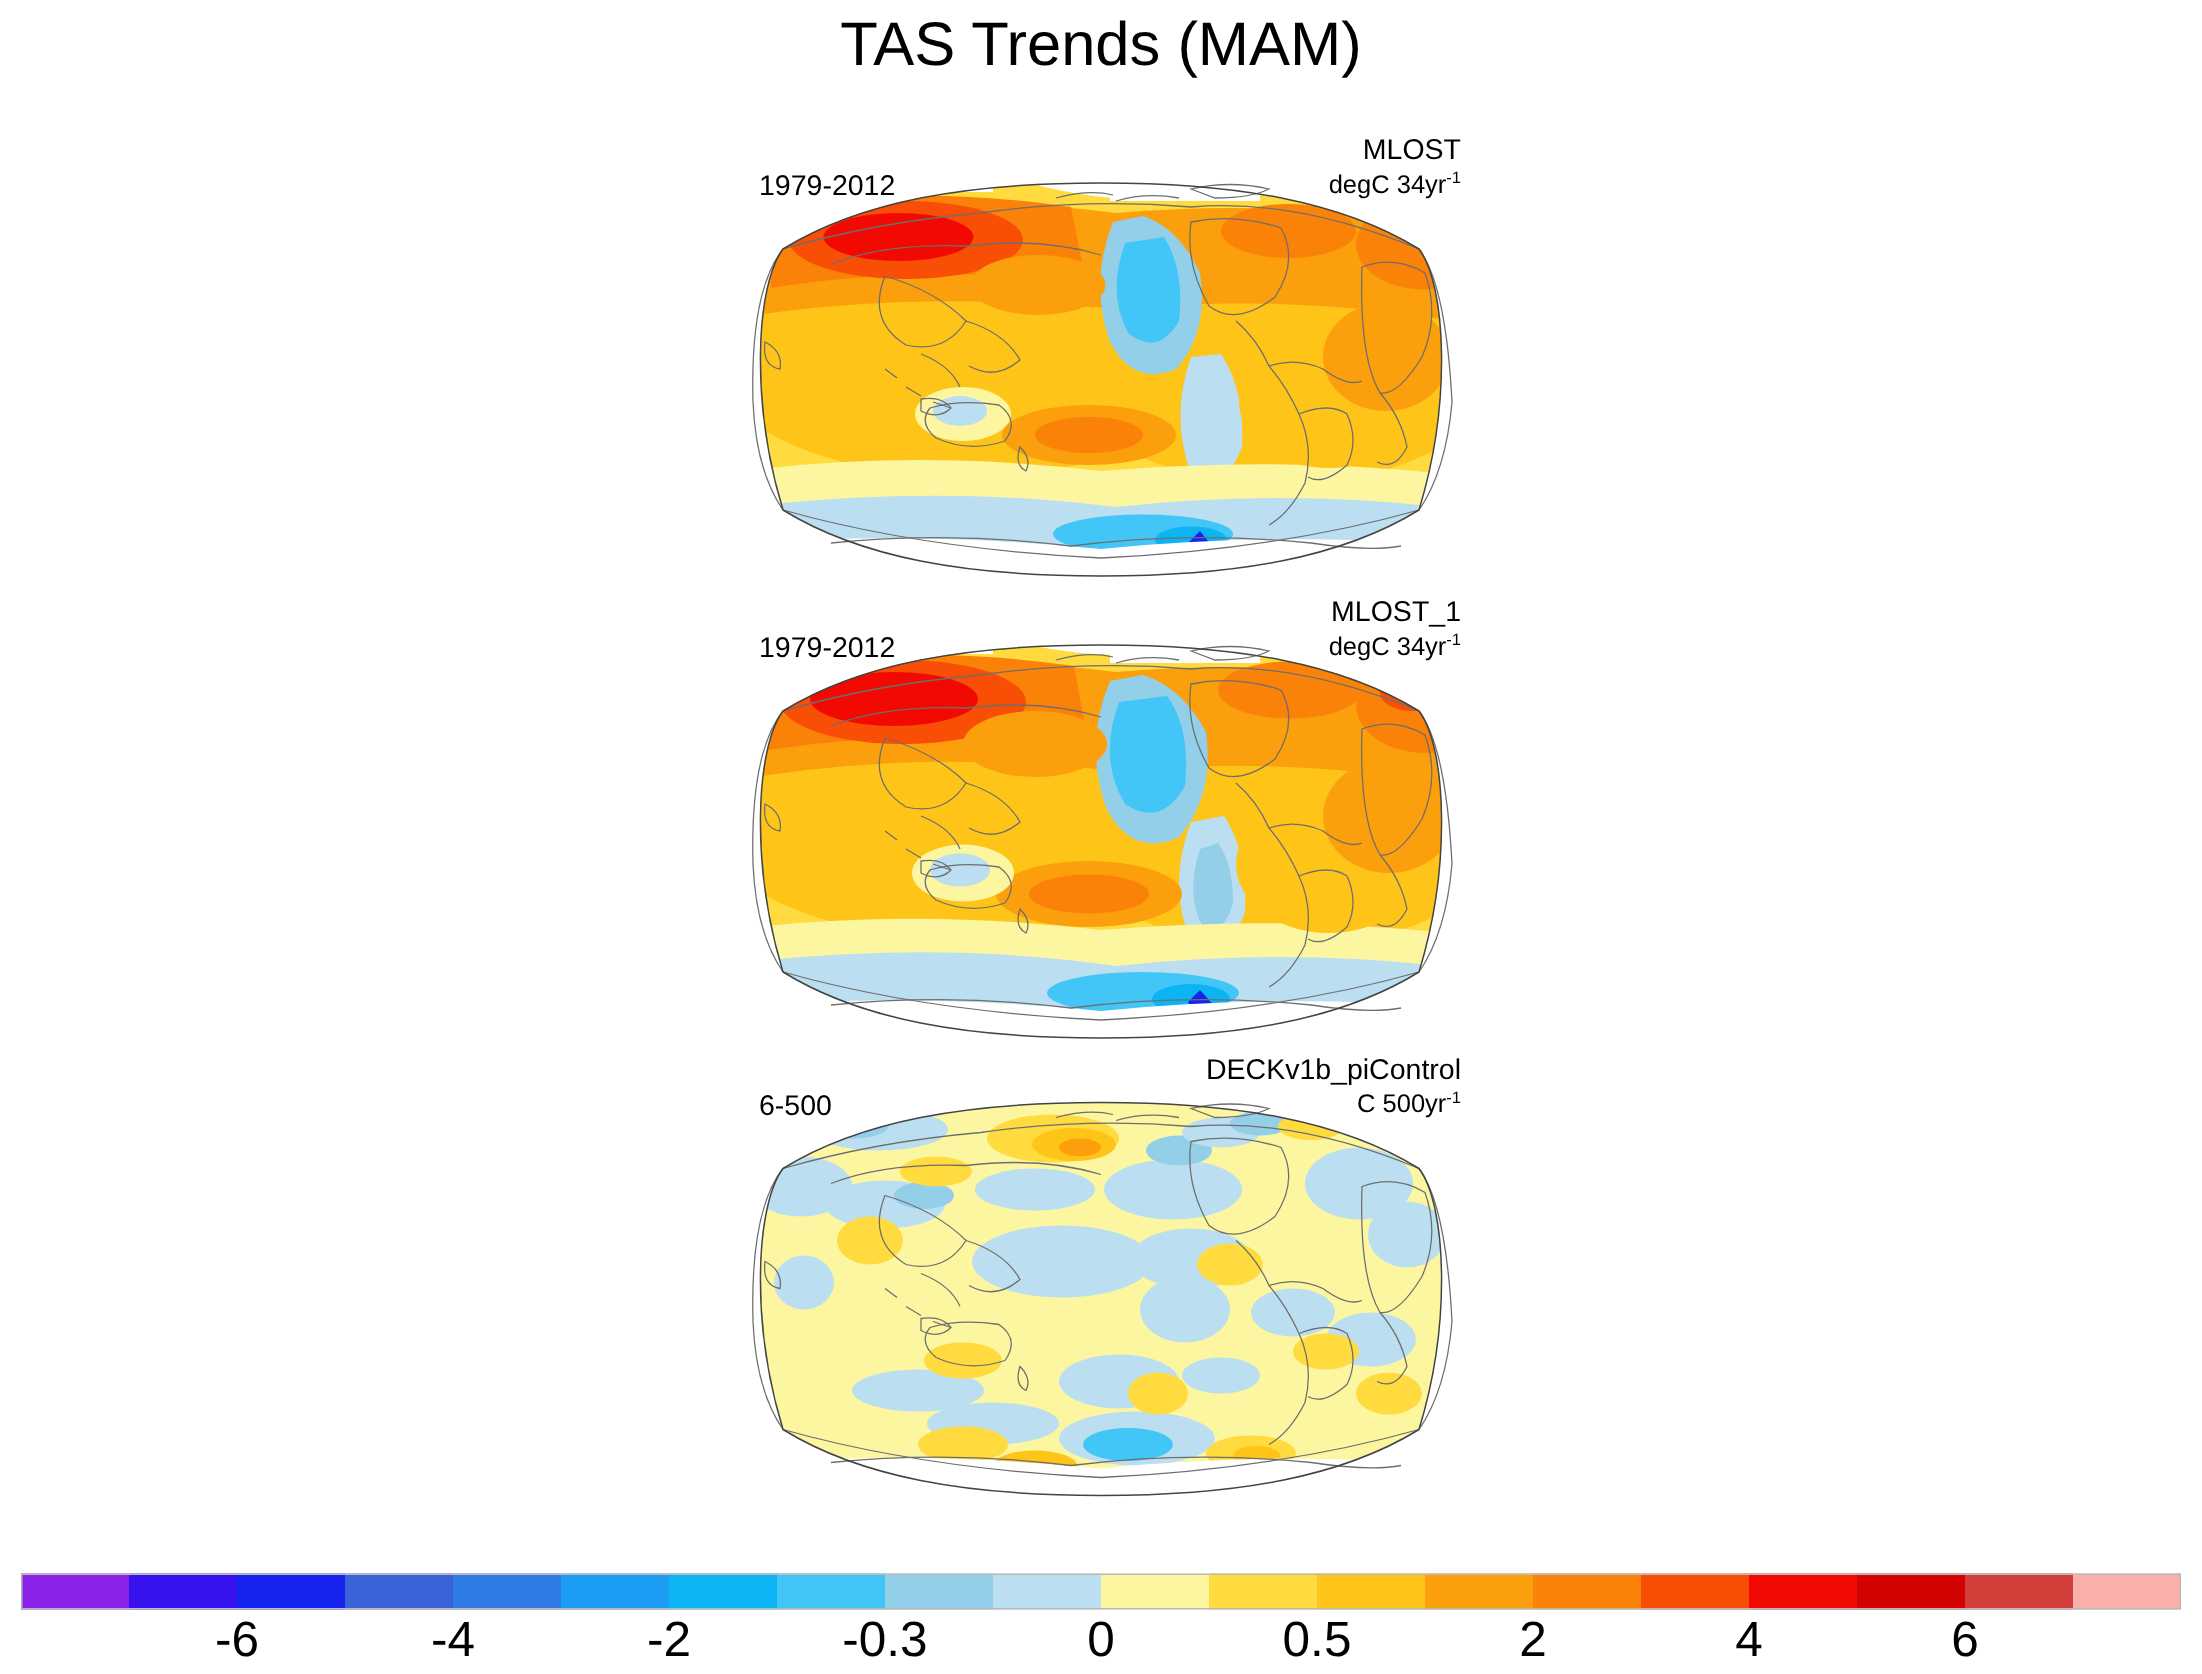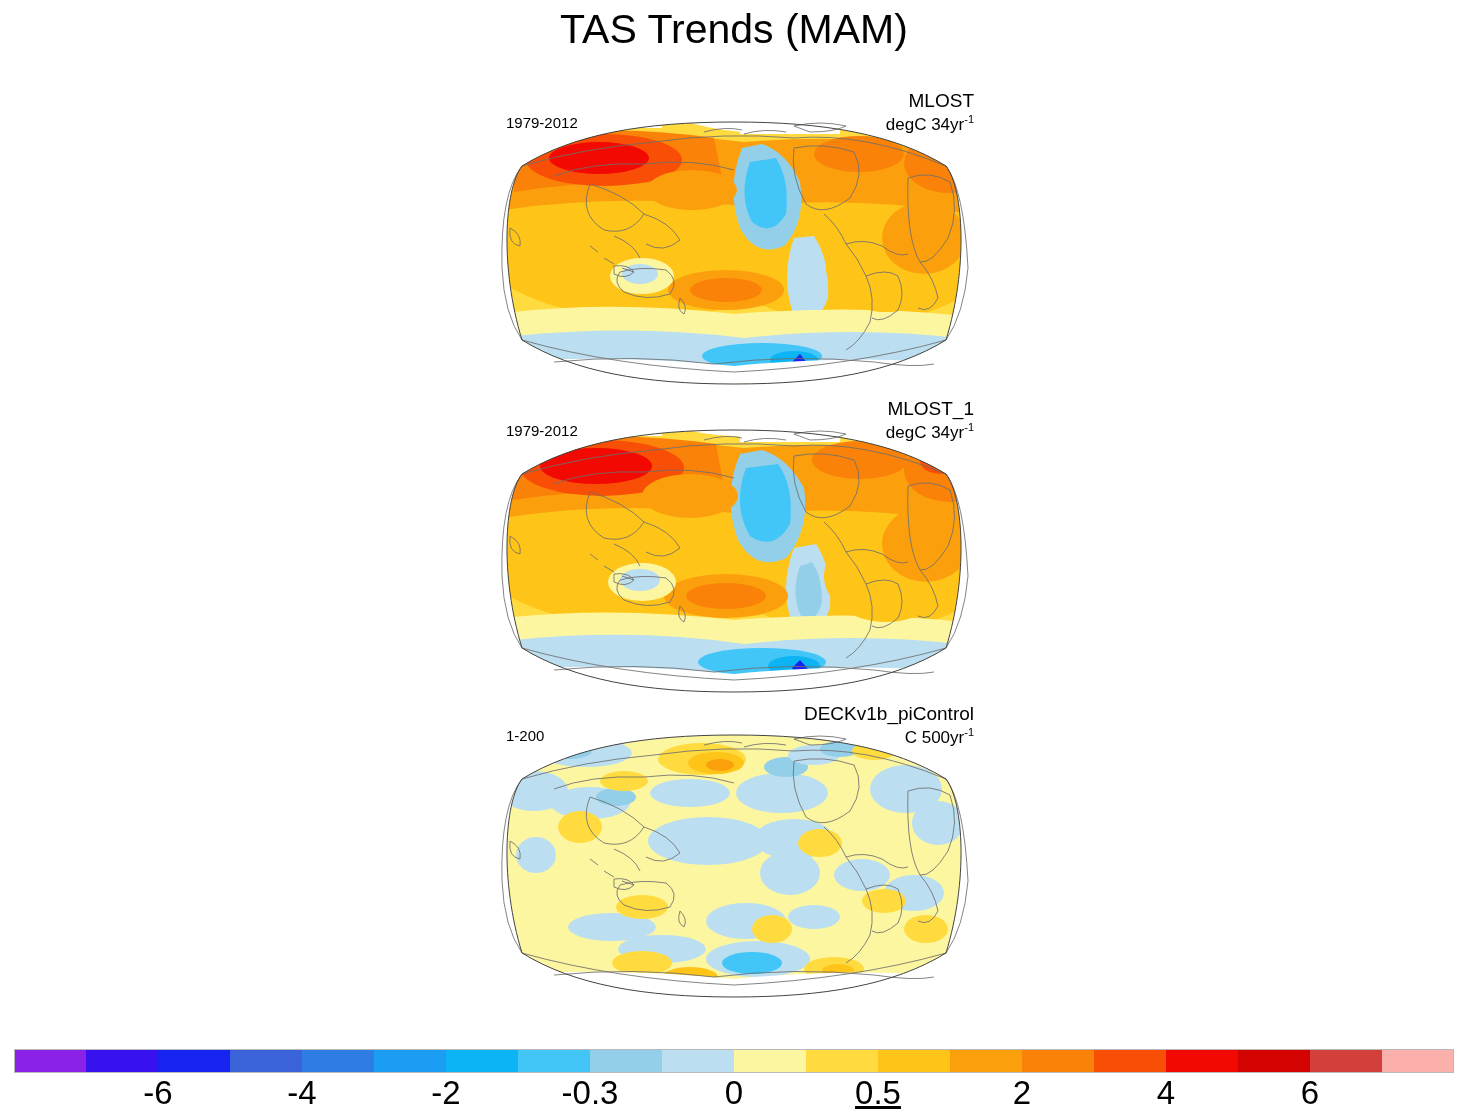--- a/index.html
+++ b/index.html
@@ -6,21 +6,21 @@
   body{width:1468px;height:1116px;position:relative;overflow:hidden;
        font-family:"Liberation Sans",sans-serif;color:#000;}
   #fig{position:absolute;left:0;top:0;width:1468px;height:1116px;}
 
   #main-title{position:absolute;left:0;top:6px;width:1468px;text-align:center;
               font-size:41px;font-weight:400;letter-spacing:0px;}
 
   .panel{position:absolute;left:494px;width:480px;}
   .panel-title{position:absolute;left:0;width:480px;text-align:right;
                font-size:19px;top:0;white-space:nowrap;}
-  .panel-left-label{position:absolute;left:12px;top:24px;font-size:15px;white-space:nowrap;}
+  .panel-left-label{position:absolute;left:12px;top:24px;font-size:19px;white-space:nowrap;}
   .panel-right-label{position:absolute;right:0px;top:23px;font-size:17px;white-space:nowrap;text-align:right;}
   .panel-right-label sup{font-size:11px;vertical-align:super;}
   .mapwrap{position:absolute;left:0;top:28px;width:480px;height:270px;}
   .mapwrap svg{display:block;}
 
   #colorbar{position:absolute;left:14px;top:1049px;width:1440px;height:24px;
             display:flex;}
   #colorbar .cell{flex:1 1 0;height:24px;border:0;}
   #cb-frame{position:absolute;left:14px;top:1049px;width:1440px;height:24px;
             border:1px solid #b9b9b9;box-sizing:border-box;pointer-events:none;}
@@ -186,21 +186,21 @@
           <path d="M250,16 Q270,10 292,14 M210,14 Q232,8 248,12"></path>
           <path d="M300,8 Q326,2 352,8 Q340,14 316,14 Z"></path>
         </g>
         <path d="M240,4 C330,4 400,16 452,48 C470,72 474,150 452,222 C400,254 330,266 240,266 C150,266 80,254 28,222 C6,150 10,72 28,48 C80,16 150,4 240,4 Z" fill="none" stroke="#444" stroke-width="1"></path>
       </svg>
     </div>
   </div>
 
   <div class="panel" style="top:703px;">
     <div class="panel-title">DECKv1b_piControl</div>
-    <div class="panel-left-label">1-200</div>
+    <div class="panel-left-label">6-500</div>
     <div class="panel-right-label"><span>C 500yr</span><sup>-1</sup></div>
     <div class="mapwrap">
       <svg width="480" height="270" viewBox="0 0 480 270">
         <defs>
           <clipPath id="clipRob3">
               <path d="M240,4 C330,4 400,16 452,48 C470,72 474,150 452,222 C400,254 330,266 240,266 C150,266 80,254 28,222 C6,150 10,72 28,48 C80,16 150,4 240,4 Z"></path>
             </clipPath>
         </defs>
         <g clip-path="url(#clipRob3)">
           <rect x="0" y="0" width="480" height="270" fill="#fcf6a0"></rect>
@@ -299,19 +299,19 @@
       <div class="cell" style="background: rgb(211, 63, 59);"></div>
       <div class="cell" style="background: rgb(252, 176, 172);"></div>
     </div>
   <div id="cb-frame"></div>
   <div id="cb-labels">
       <div class="lab" style="left: 158px;">-6</div>
       <div class="lab" style="left: 302px;">-4</div>
       <div class="lab" style="left: 446px;">-2</div>
       <div class="lab" style="left: 590px;">-0.3</div>
       <div class="lab" style="left: 734px;">0</div>
-      <div class="lab" style="left: 878px; text-decoration: underline;">0.5</div>
+      <div class="lab" style="left: 878px;">0.5</div>
       <div class="lab" style="left: 1022px;">2</div>
       <div class="lab" style="left: 1166px;">4</div>
       <div class="lab" style="left: 1310px;">6</div>
     </div>
 
 </div>
 
 </body></html>

